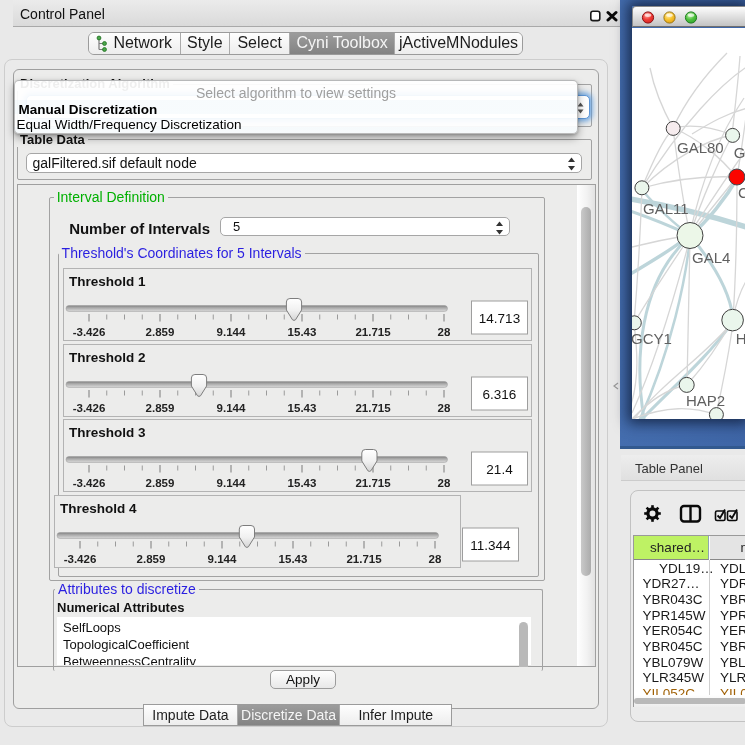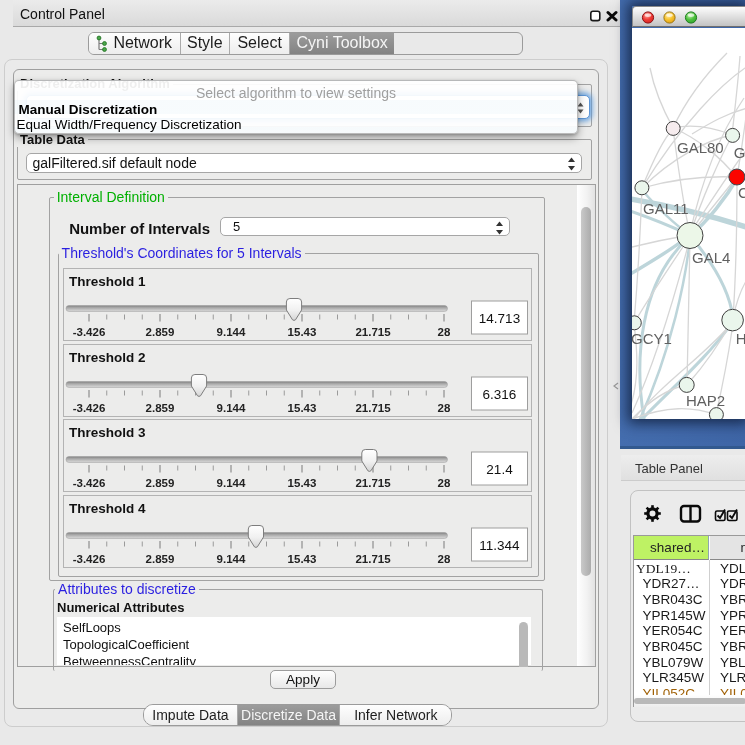--- a/index.html
+++ b/index.html
@@ -30,20 +30,21 @@
     <svg width="12" height="17" viewBox="0 0 12 17" style="margin-right:5px;">
           <path d="M3 4 V14.5 M3 8.5 H7 M3 14.5 H7" stroke="#7a7a7a" stroke-width="1.2" fill="none"></path>
           <circle cx="3" cy="3" r="1.9" fill="#4aa84a" stroke="#2d7a2d" stroke-width="1"></circle>
           <circle cx="8.5" cy="8.5" r="1.9" fill="#4aa84a" stroke="#2d7a2d" stroke-width="1"></circle>
           <circle cx="8.5" cy="14.5" r="1.9" fill="#4aa84a" stroke="#2d7a2d" stroke-width="1"></circle>
         </svg>
     Network</div>
   <div class="seg" style="width:49.6px;border-right:1px solid #aaa;">Style</div>
   <div class="seg" style="width:60.1px;border-right:1px solid #aaa;">Select</div>
   <div class="seg dark" style="width:103.9px;">Cyni Toolbox</div>
+  <div class="seg" style="flex:1;border-left:1px solid #aaa;">jActiveMNodules</div>
 </div>
 
 <div class="abs" style="left:4px;top:59px;width:604px;height:668px;border:1px solid #cdcdcd;border-radius:8px;background:#eaeaea;"></div>
 <div class="abs" style="left:13px;top:68.5px;width:586px;height:640px;border:1px solid #9f9f9f;border-radius:6px;background:#ececeb;"></div>
 
 <div class="fs" style="left:17px;top:83.5px;width:575px;height:43px;">
   <span class="lg" style="font-weight:bold;color:#111;top:-8.5px;left:-1px;">Discretization Algorithm</span>
 </div>
 <div class="combo" style="left:26px;top:95px;width:564px;height:24px;box-shadow:0 0 5px 2.5px rgba(86,152,222,0.8);border-color:#5d96d6;">
   <svg class="abs" style="right:5px;top:6px;" width="7" height="12" viewBox="0 0 7 12">
@@ -224,21 +225,21 @@
         <text x="96" y="66.5" font-size="11.5" font-weight="bold" fill="#222" text-anchor="middle">2.859</text>
         <text x="167" y="66.5" font-size="11.5" font-weight="bold" fill="#222" text-anchor="middle">9.144</text>
         <text x="238" y="66.5" font-size="11.5" font-weight="bold" fill="#222" text-anchor="middle">15.43</text>
         <text x="309" y="66.5" font-size="11.5" font-weight="bold" fill="#222" text-anchor="middle">21.715</text>
         <text x="380" y="66.5" font-size="11.5" font-weight="bold" fill="#222" text-anchor="middle">28</text>
 <path d="M 297.8 41 L 297.8 33 Q 297.8 29.5 301.3 29.5 L 309.5 29.5 Q 313.0 29.5 313.0 33 L 313.0 41 L 306.9 50.8 Q 305.4 52 303.9 50.8 Z" fill="url(#thg2)" stroke="#7d7d7d" stroke-width="1"></path>
 <rect x="407.5" y="32" width="56" height="33" fill="#ffffff" stroke="#9e9e9e" stroke-width="1"></rect>
 <text x="435.5" y="53.5" font-size="13.5" fill="#111" text-anchor="middle">21.4</text>
 </svg>
     </div>
-<div class="abs" style="left:63px;top:494.5px;width:469px;height:73px;border:1px solid #b3b3b3;background:#ececeb;">
+<div class="abs" style="left:54px;top:494.5px;width:407px;height:73px;border:1px solid #b3b3b3;background:#ececeb;">
 <svg width="469" height="73" viewBox="0 0 469 73" style="position:absolute;left:0;top:0;">
 <defs>
 <linearGradient id="trg3" x1="0" y1="0" x2="0" y2="1">
             <stop offset="0" stop-color="#7f7f7f"></stop>
             <stop offset="0.3" stop-color="#a2a2a2"></stop>
             <stop offset="0.65" stop-color="#c0c0c0"></stop>
             <stop offset="1" stop-color="#d8d8d8"></stop>
           </linearGradient>
 <linearGradient id="thg3" x1="0" y1="0" x2="0" y2="1">
             <stop offset="0" stop-color="#ffffff"></stop>
@@ -285,24 +286,24 @@
   <span class="lg" style="color:#2a1fe0;font-size:14px;left:1.1px;">Attributes to discretize</span>
 </div>
 <div class="abs" style="left:57px;top:600px;font-size:13px;font-weight:bold;color:#111;">Numerical Attributes</div>
 <div class="abs" style="left:57px;top:617px;width:473.5px;height:48px;background:#fff;overflow:hidden;font-size:13px;color:#111;">
   <div style="padding:2px 0 0 6px;line-height:17px;">SelfLoops<br>TopologicalCoefficient<br>BetweennessCentrality</div>
 </div>
 <div class="abs" style="left:518.5px;top:622px;width:9.5px;height:44.5px;background:#b9b9b9;border-radius:5px 5px 0 0;"></div>
 
 <div class="abs" style="left:270px;top:669.5px;width:66px;height:19.5px;border:1px solid #9c9c9c;border-radius:5px;background:linear-gradient(#fefefe,#e8e8e8);display:flex;align-items:center;justify-content:center;font-size:13.5px;color:#111;">Apply</div>
 
-<div class="abs" style="left:143.2px;top:703.7px;width:309px;height:22.8px;border:1px solid #9b9b9b;border-radius:10px;overflow:hidden;display:flex;font-size:14px;">
+<div class="abs" style="left:143.2px;top:703.7px;width:309px;height:22.8px;border:1px solid #9b9b9b;border-radius:0;overflow:hidden;display:flex;font-size:14px;">
   <div class="seg" style="width:93.5px;border-right:1px solid #aaa;font-size:14px;">Impute Data</div>
   <div class="seg dark" style="width:101.7px;font-size:14px;">Discretize Data</div>
-  <div class="seg" style="flex:1;border-left:1px solid #aaa;font-size:14px;">Infer Network</div>
+  <div class="seg" style="flex:1;border-left:1px solid #aaa;font-size:14px;">Infer Impute</div>
 </div>
 
 <svg class="abs" style="left:612px;top:382px;" width="8" height="8" viewBox="0 0 8 8">
       <path d="M6 1 L2 4 L6 7" stroke="#999" stroke-width="1.2" fill="none"></path>
     </svg>
 
 <div class="abs" style="left:620px;top:0;width:125px;height:448.5px;background:linear-gradient(90deg,#446dae,#3e65a6);border-bottom:3px solid #32598f;overflow:hidden;"></div>
 <div class="abs" style="left:632px;top:5.6px;width:113px;height:413px;box-shadow:0 0 13px 4px rgba(5,15,38,0.72);"></div>
 <div class="abs" style="left:632px;top:5.6px;width:113px;height:21.9px;background:linear-gradient(#fdfdfd,#c3c3c3);border:1px solid #8a8a8a;border-right:none;border-bottom:1px solid #6f6f6f;border-radius:4px 0 0 0;">
   <svg class="abs" style="left:8px;top:1.5px;" width="75" height="17" viewBox="0 0 75 17">
@@ -421,21 +422,21 @@
   </g>
 </svg>
 
 <div class="abs" style="left:632.5px;top:535px;width:113px;height:172px;border-left:1px solid #9a9a9a;border-top:1px solid #9a9a9a;border-bottom:1px solid #9a9a9a;background:#fff;"></div>
 <div class="abs" style="left:633.5px;top:536px;width:75px;height:23.5px;background:#bef264;border-right:1px solid #8fa6b2;border-bottom:1px solid #888;display:flex;align-items:center;justify-content:center;font-size:13.5px;color:#222;padding-left:14px;">shared…</div>
 <div class="abs" style="left:709.5px;top:536px;width:36px;height:23.5px;background:#e4e4e4;border-bottom:1px solid #888;font-size:13px;color:#222;">
       <span style="position:absolute;left:31px;top:4px;">n</span>
     </div>
 <div class="abs" style="left:708.5px;top:559.5px;width:1px;height:136px;background:#cfcfcf;"></div>
 <div class="abs" style="left:633px;top:559.5px;width:112px;height:15.66px;font-size:13.5px;color:#1a1a1a;white-space:nowrap;">
-      <span style="position:absolute;left:3px;top:1px;font-family:Liberation Serif, serif;">YDL19…</span>
+      <span style="position:absolute;left:26px;top:1px;">YDL19…</span>
       <span style="position:absolute;left:87px;top:1px;">YDL194W</span>
     </div>
 <div class="abs" style="left:633px;top:575.2px;width:112px;height:15.66px;font-size:13.5px;color:#1a1a1a;white-space:nowrap;">
       <span style="position:absolute;left:9.5px;top:1px;">YDR27…</span>
       <span style="position:absolute;left:87px;top:1px;">YDR277C</span>
     </div>
 <div class="abs" style="left:633px;top:590.8px;width:112px;height:15.66px;font-size:13.5px;color:#1a1a1a;white-space:nowrap;">
       <span style="position:absolute;left:9.5px;top:1px;">YBR043C</span>
       <span style="position:absolute;left:87px;top:1px;">YBR043C</span>
     </div>

